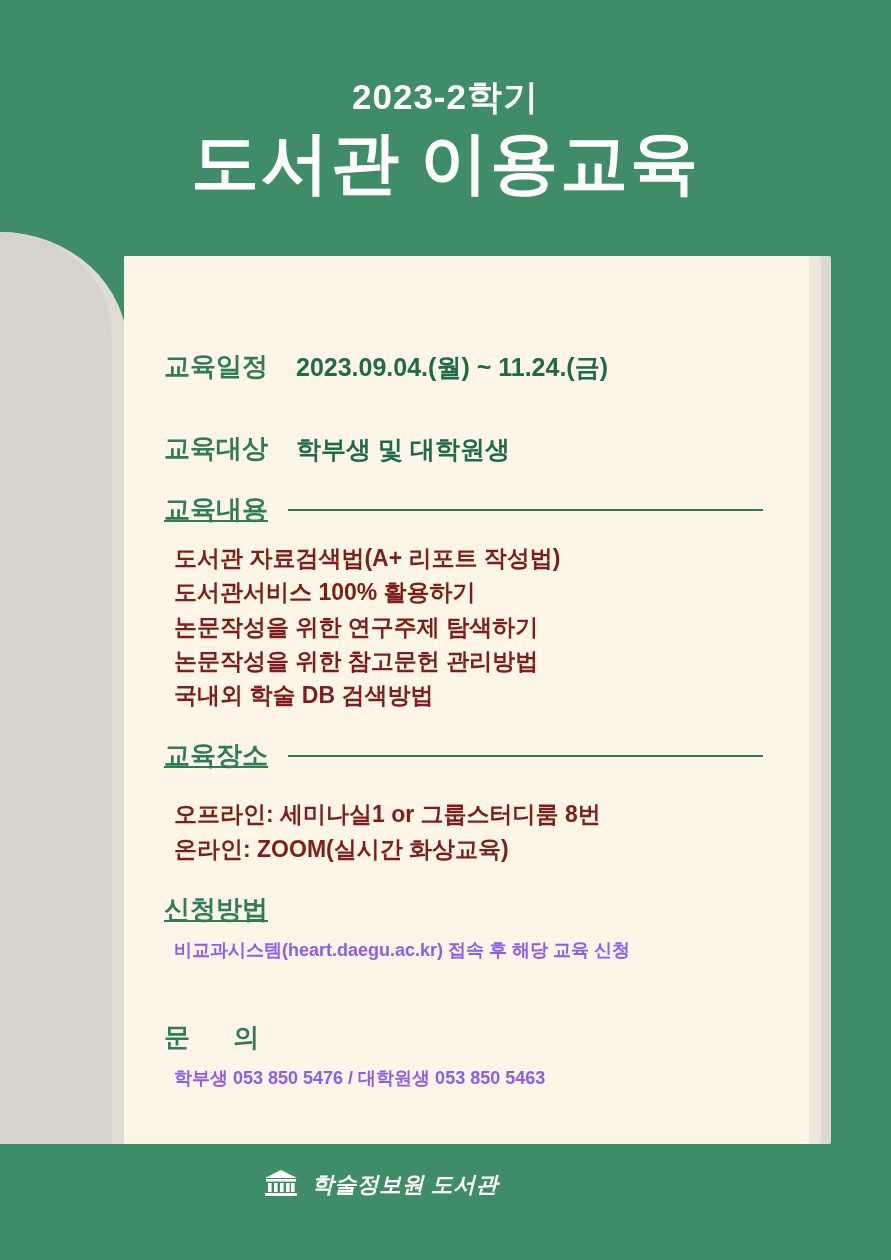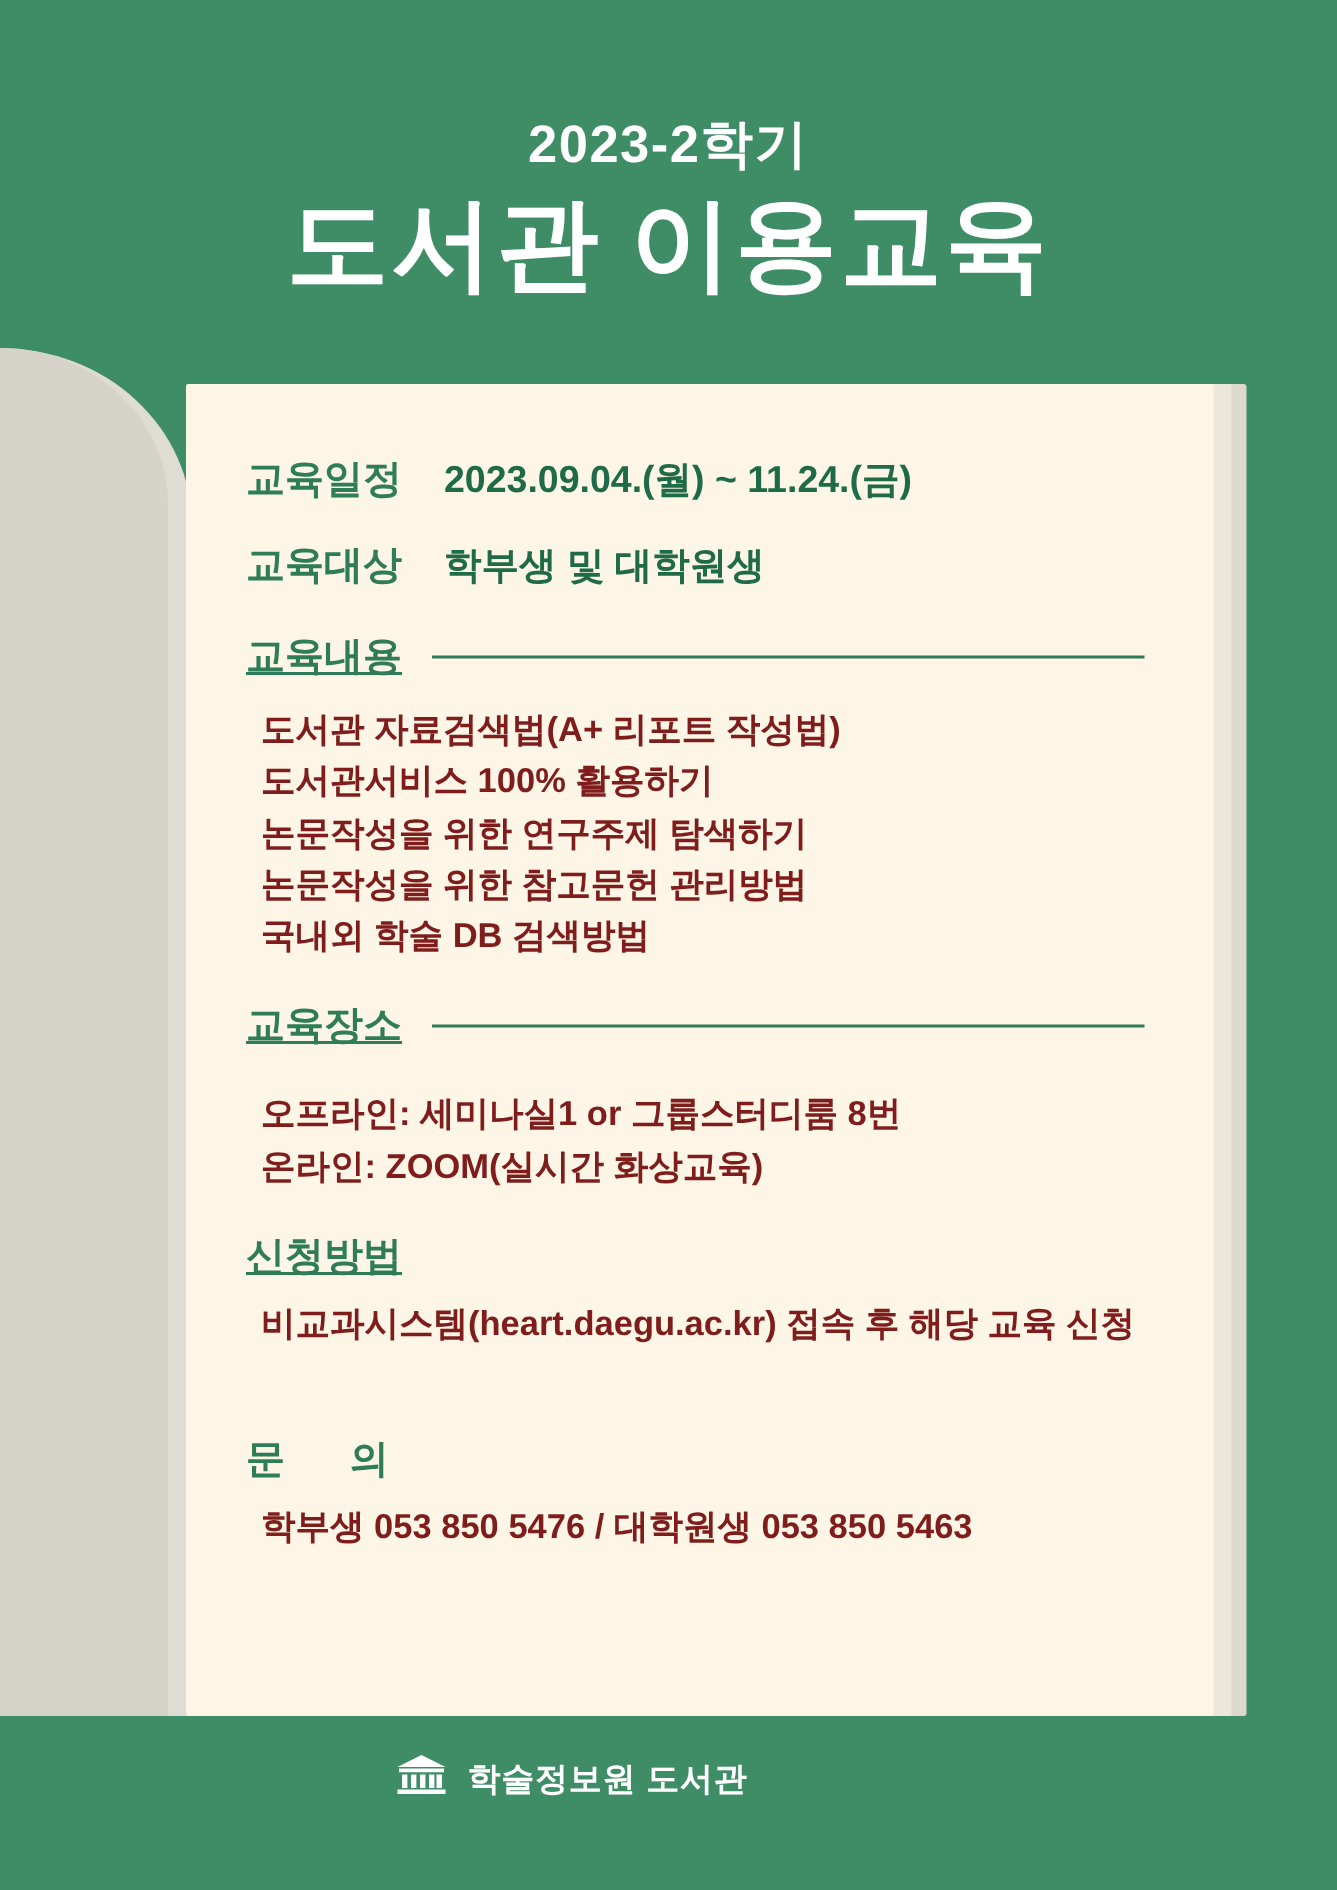--- a/index.html
+++ b/index.html
@@ -91,22 +91,23 @@
     height: 888px;
     background: #fdf5e5;
     border-radius: 2px;
     z-index: 5;
     box-sizing: border-box;
     padding: 46px 40px 0 40px;
   }
 
   .row {
     display: flex;
-    align-items: center;
+    align-items: flex-end;
     margin-bottom: 22px;
+    margin-top: 47px;
   }
   .label {
     font-size: 26px;
     font-weight: bold;
     color: #2f7d57;
     white-space: nowrap;
   }
   .value {
     font-size: 25px;
     font-weight: bold;
@@ -146,23 +147,23 @@
   }
   .note {
     font-size: 15px;
     font-weight: normal;
     color: #2f6b4e;
     margin: 2px 0 0 10px;
     letter-spacing: -0.2px;
   }
 
   .block-line {
-    font-size: 23px;
-    font-weight: bold;
-    color: #7f1d1d;
+    font-size: 18px;
+    font-weight: bold;
+    color: #8b5cf6;
     line-height: 1.5;
     margin-left: 10px;
     white-space: nowrap;
   }
 
   .spaced-label {
     font-size: 26px;
     font-weight: bold;
     color: #2f7d57;
     letter-spacing: 18px;
@@ -174,20 +175,21 @@
   
   .footer {
     position: absolute;
     left: 0;
     top: 1168px;
     width: 762px;
     z-index: 6;
     display: flex;
     align-items: center;
     justify-content: center;
+    font-style: italic;
   }
   .footer-icon {
     margin-right: 14px;
     display: block;
   }
   .footer-text {
     color: #ffffff;
     font-size: 22px;
     font-weight: bold;
     letter-spacing: 0.5px;

